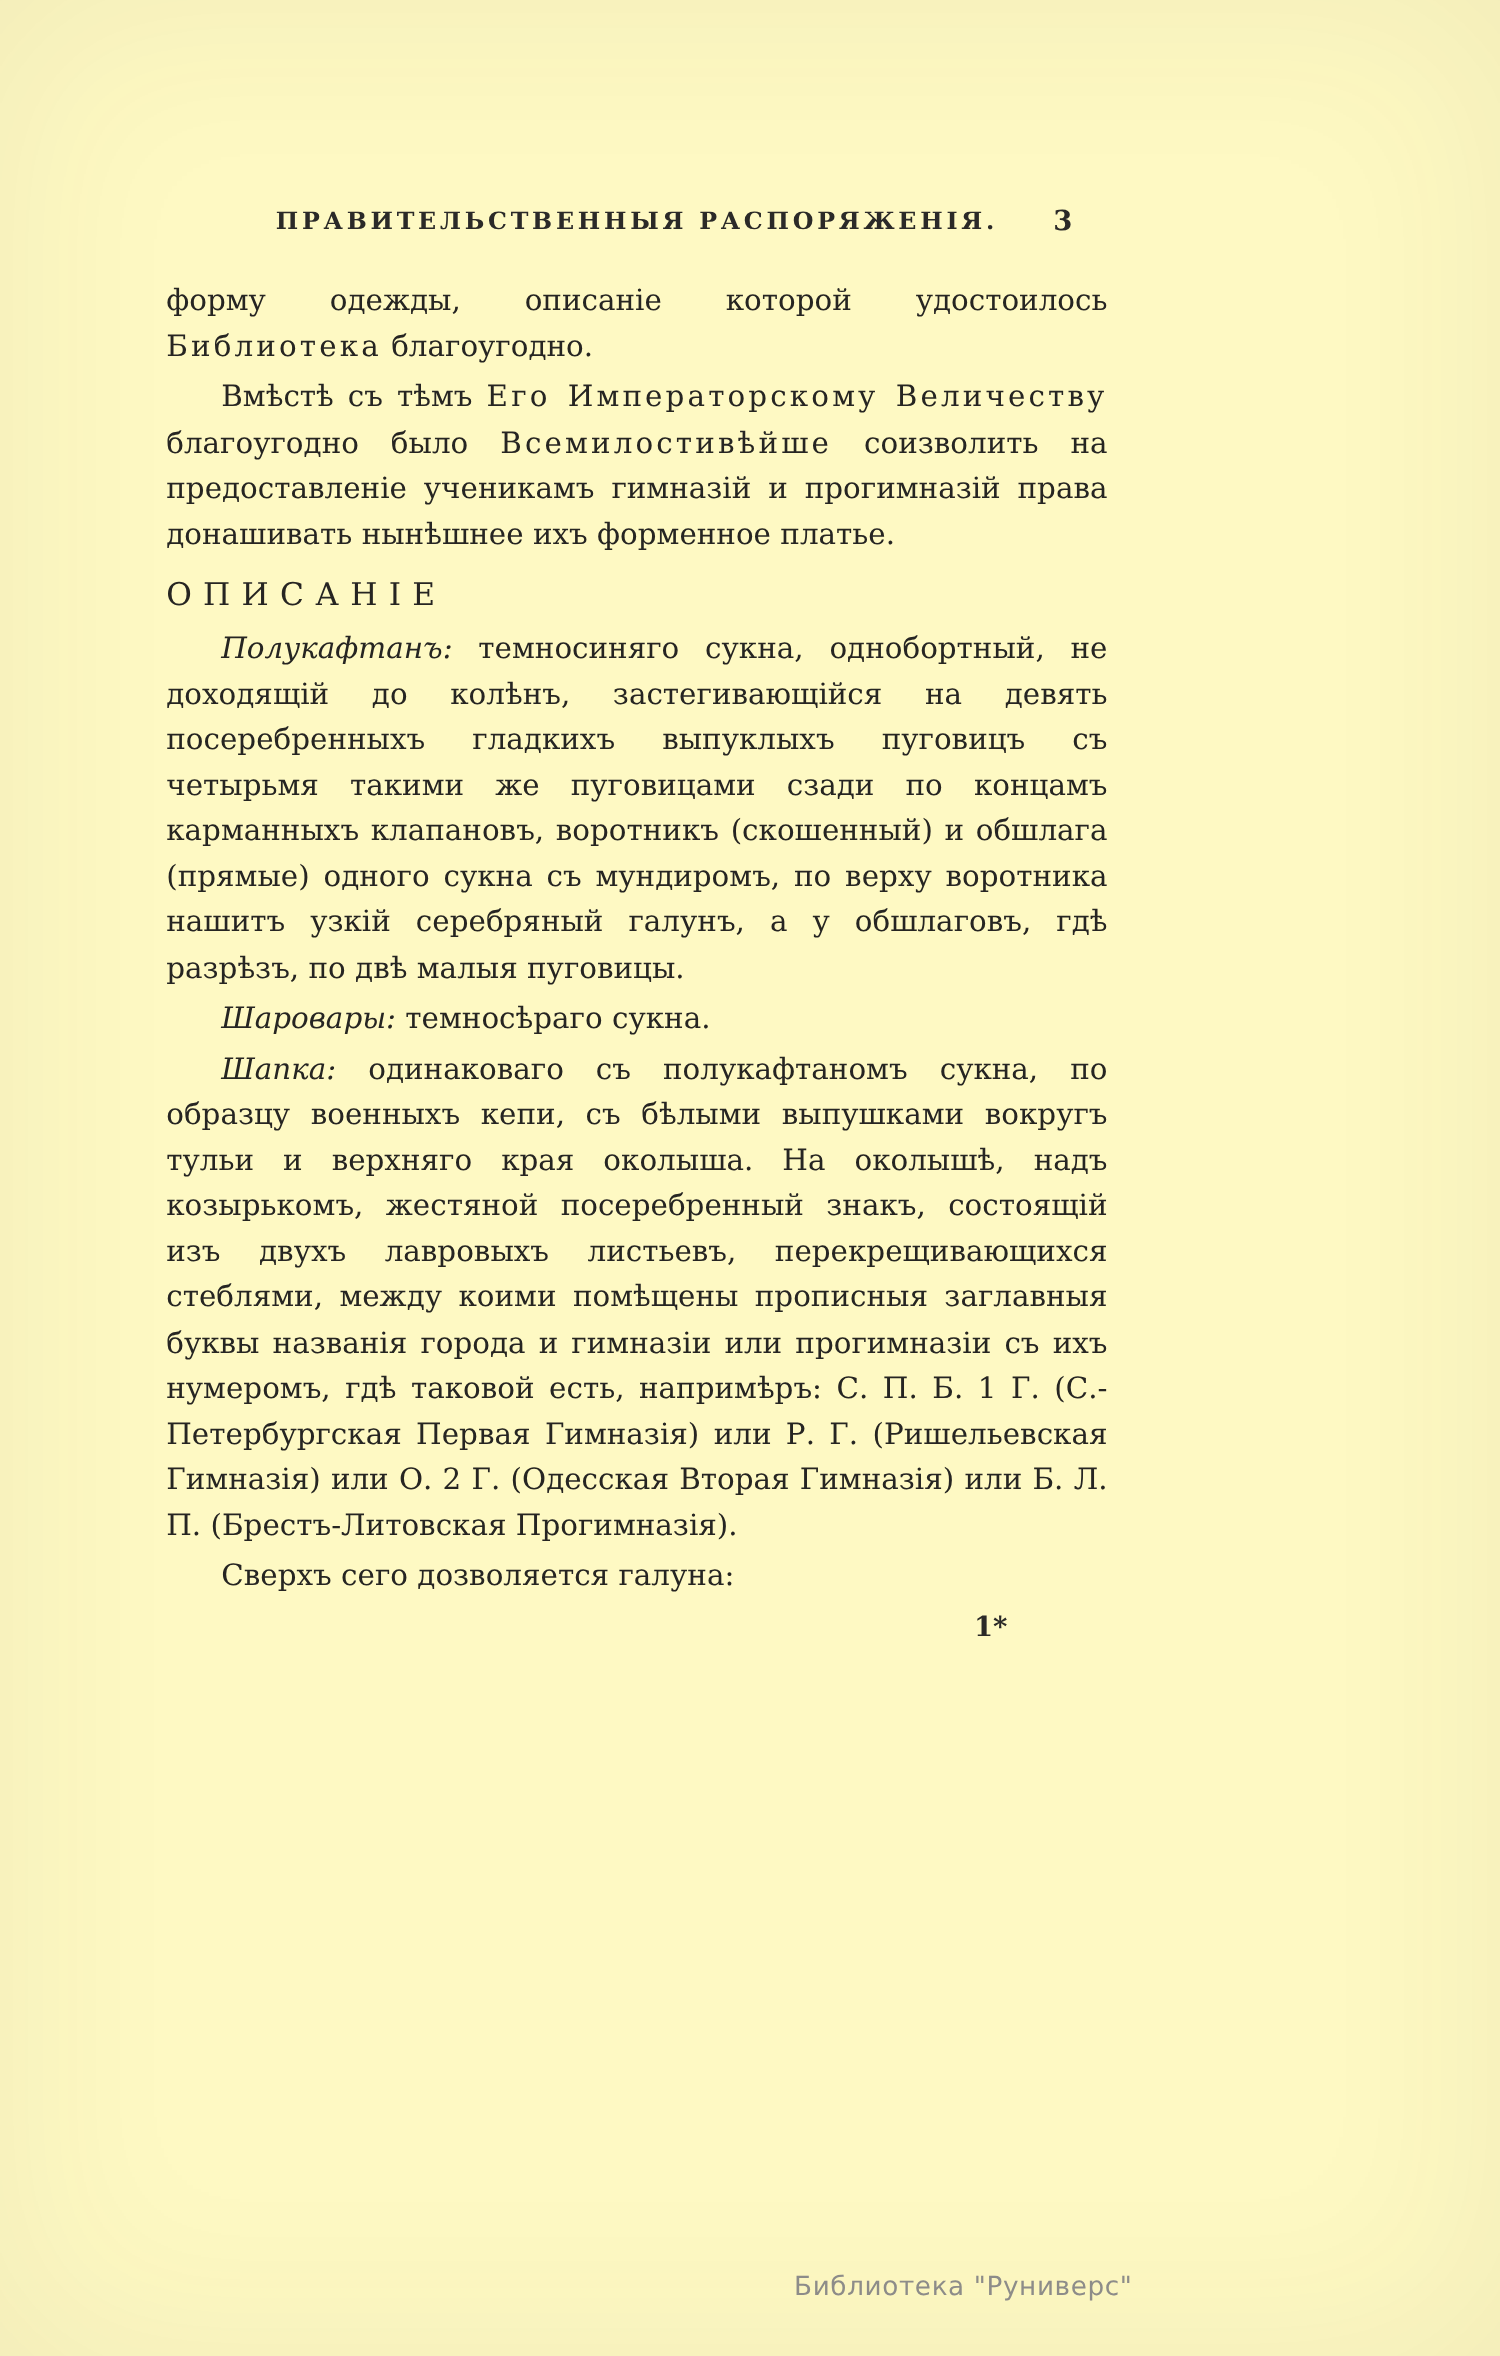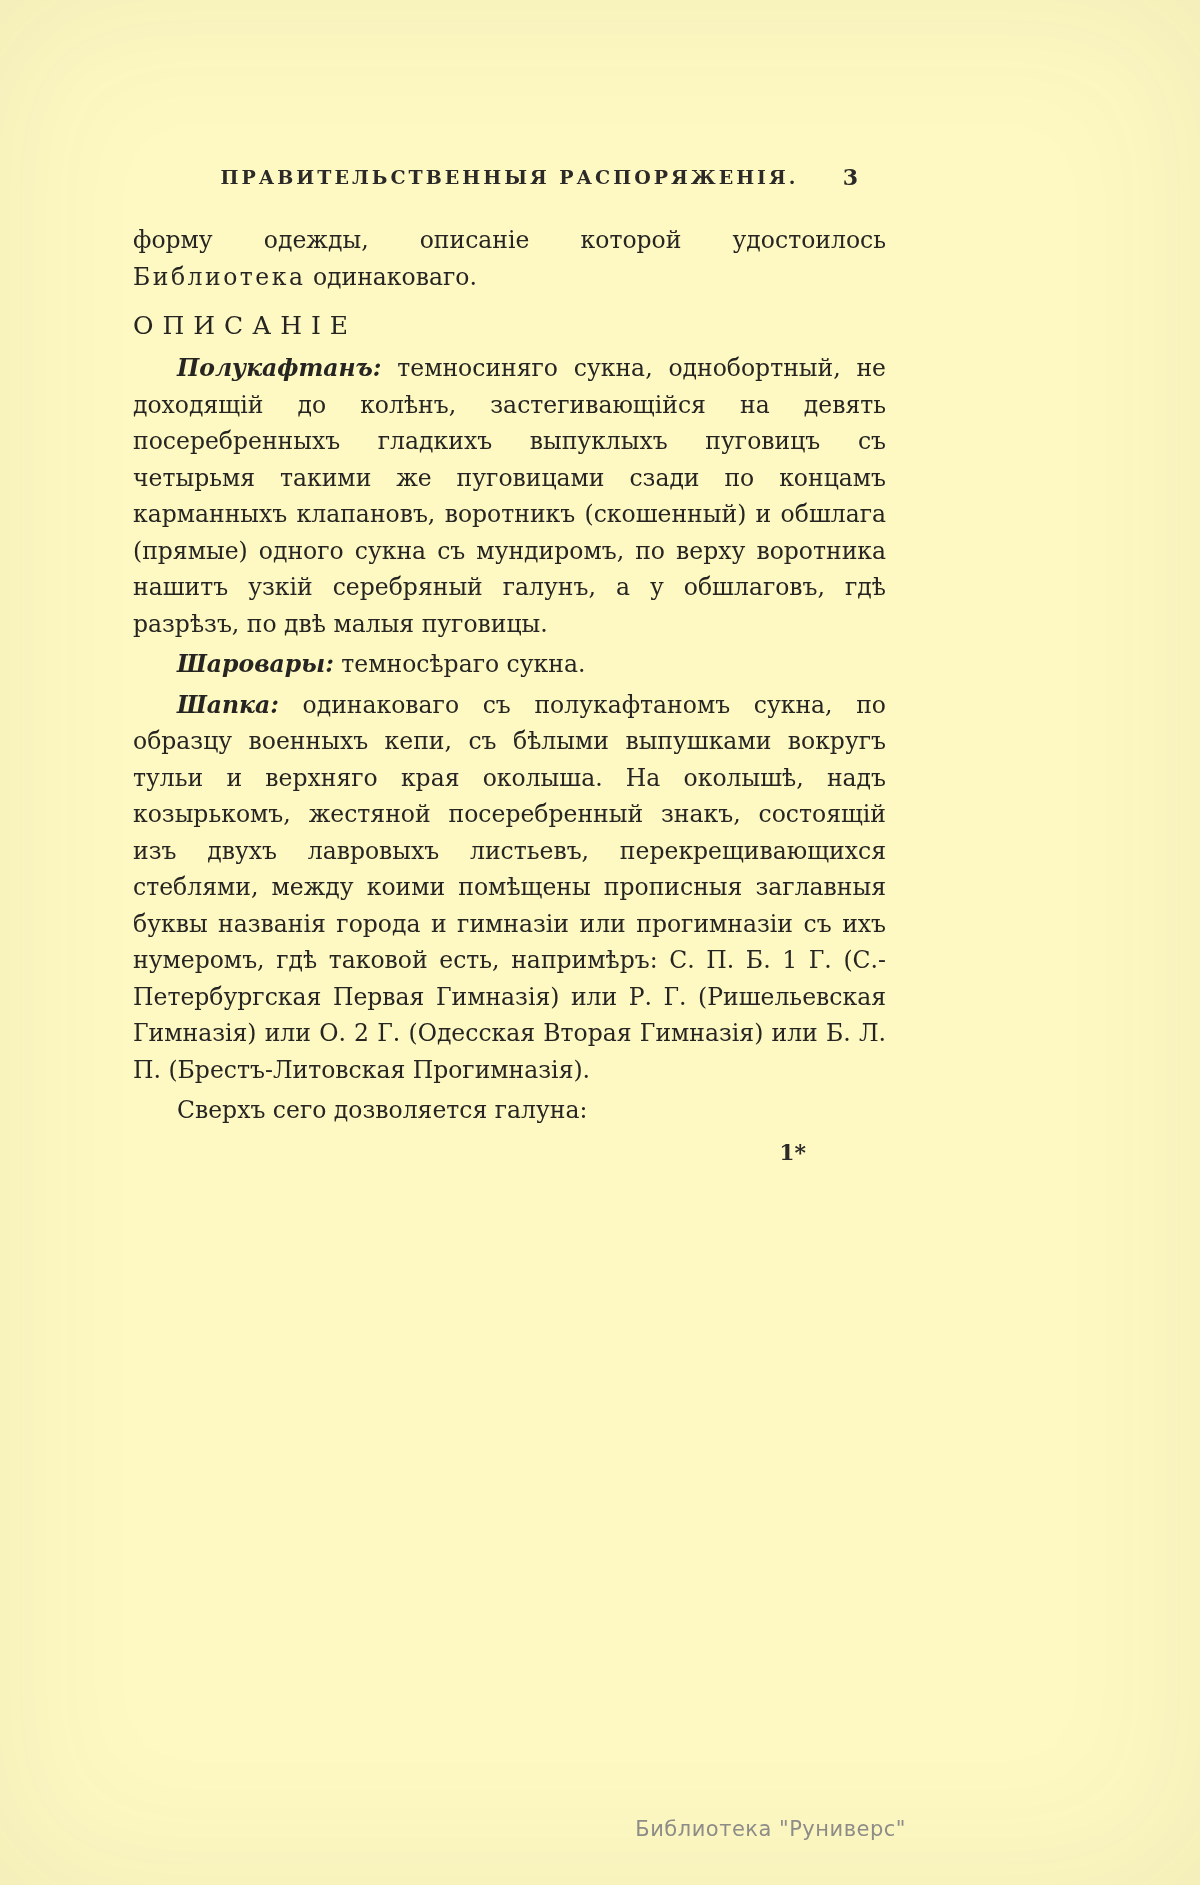--- a/index.html
+++ b/index.html
@@ -65,21 +65,21 @@
   }
   .content h3.subheading {
     text-align: center;
     font-size: 19px;
     font-weight: bold;
     letter-spacing: 1.5px;
     margin: 0 0 16px 0;
     color: #262522;
   }
 
-  .it { font-style: italic; font-weight: bold; }
+  .it { font-style: italic; }
   .sp { letter-spacing: 2.5px; }
 
   .signature {
     text-align: right;
     padding-right: 80px;
     font-size: 22px;
     font-weight: bold;
     margin-top: 10px;
     color: #2b2a28;
   }
@@ -100,21 +100,22 @@
 <div class="page">
 
   <div class="text-block">
 
     <div class="running-head">
       <span class="running-title">ПРАВИТЕЛЬСТВЕННЫЯ РАСПОРЯЖЕНІЯ.</span>
       <span class="page-number">3</span>
     </div>
 
     <div class="content" id="content">
-        <p class="paragraph"><span>форму одежды, описаніе которой удостоилось </span><span class="sp">Библиотека</span><span> одинаковаго.</span></p>
+        <p class="paragraph"><span>форму одежды, описаніе которой удостоилось </span><span class="sp">Библиотека</span><span> благоугодно.</span></p>
+        <p class="paragraph indent"><span>Вмѣстѣ съ тѣмъ </span><span class="sp">Его Императорскому Величеству</span><span> благоугодно было </span><span class="sp">Всемилостивѣйше</span><span> соизволить на предоставленіе ученикамъ гимназій и прогимназій права донашивать нынѣшнее ихъ форменное платье.</span></p>
         <h2 class="heading"><span>ОПИСАНІЕ</span></h2>
         <p class="paragraph indent"><span class="it">Полукафтанъ:</span><span> темносиняго сукна, однобортный, не доходящій до колѣнъ, застегивающійся на девять посеребренныхъ гладкихъ выпуклыхъ пуговицъ съ четырьмя такими же пуговицами сзади по концамъ карманныхъ клапановъ, воротникъ (скошенный) и обшлага (прямые) одного сукна съ мундиромъ, по верху воротника нашитъ узкій серебряный галунъ, а у обшлаговъ, гдѣ разрѣзъ, по двѣ малыя пуговицы.</span></p>
         <p class="paragraph indent"><span class="it">Шаровары:</span><span> темносѣраго сукна.</span></p>
         <p class="paragraph indent"><span class="it">Шапка:</span><span> одинаковаго съ полукафтаномъ сукна, по образцу военныхъ кепи, съ бѣлыми выпушками вокругъ тульи и верхняго края околыша. На околышѣ, надъ козырькомъ, жестяной посеребренный знакъ, состоящій изъ двухъ лавровыхъ листьевъ, перекрещивающихся стеблями, между коими помѣщены прописныя заглавныя буквы названія города и гимназіи или прогимназіи съ ихъ нумеромъ, гдѣ таковой есть, напримѣръ: С. П. Б. 1 Г. (С.-Петербургская Первая Гимназія) или Р. Г. (Ришельевская Гимназія) или О. 2 Г. (Одесская Вторая Гимназія) или Б. Л. П. (Брестъ-Литовская Прогимназія).</span></p>
         <p class="paragraph indent"><span>Сверхъ сего дозволяется галуна:</span></p>
       </div>
 
     <div class="signature">1*</div>
 
   </div>

